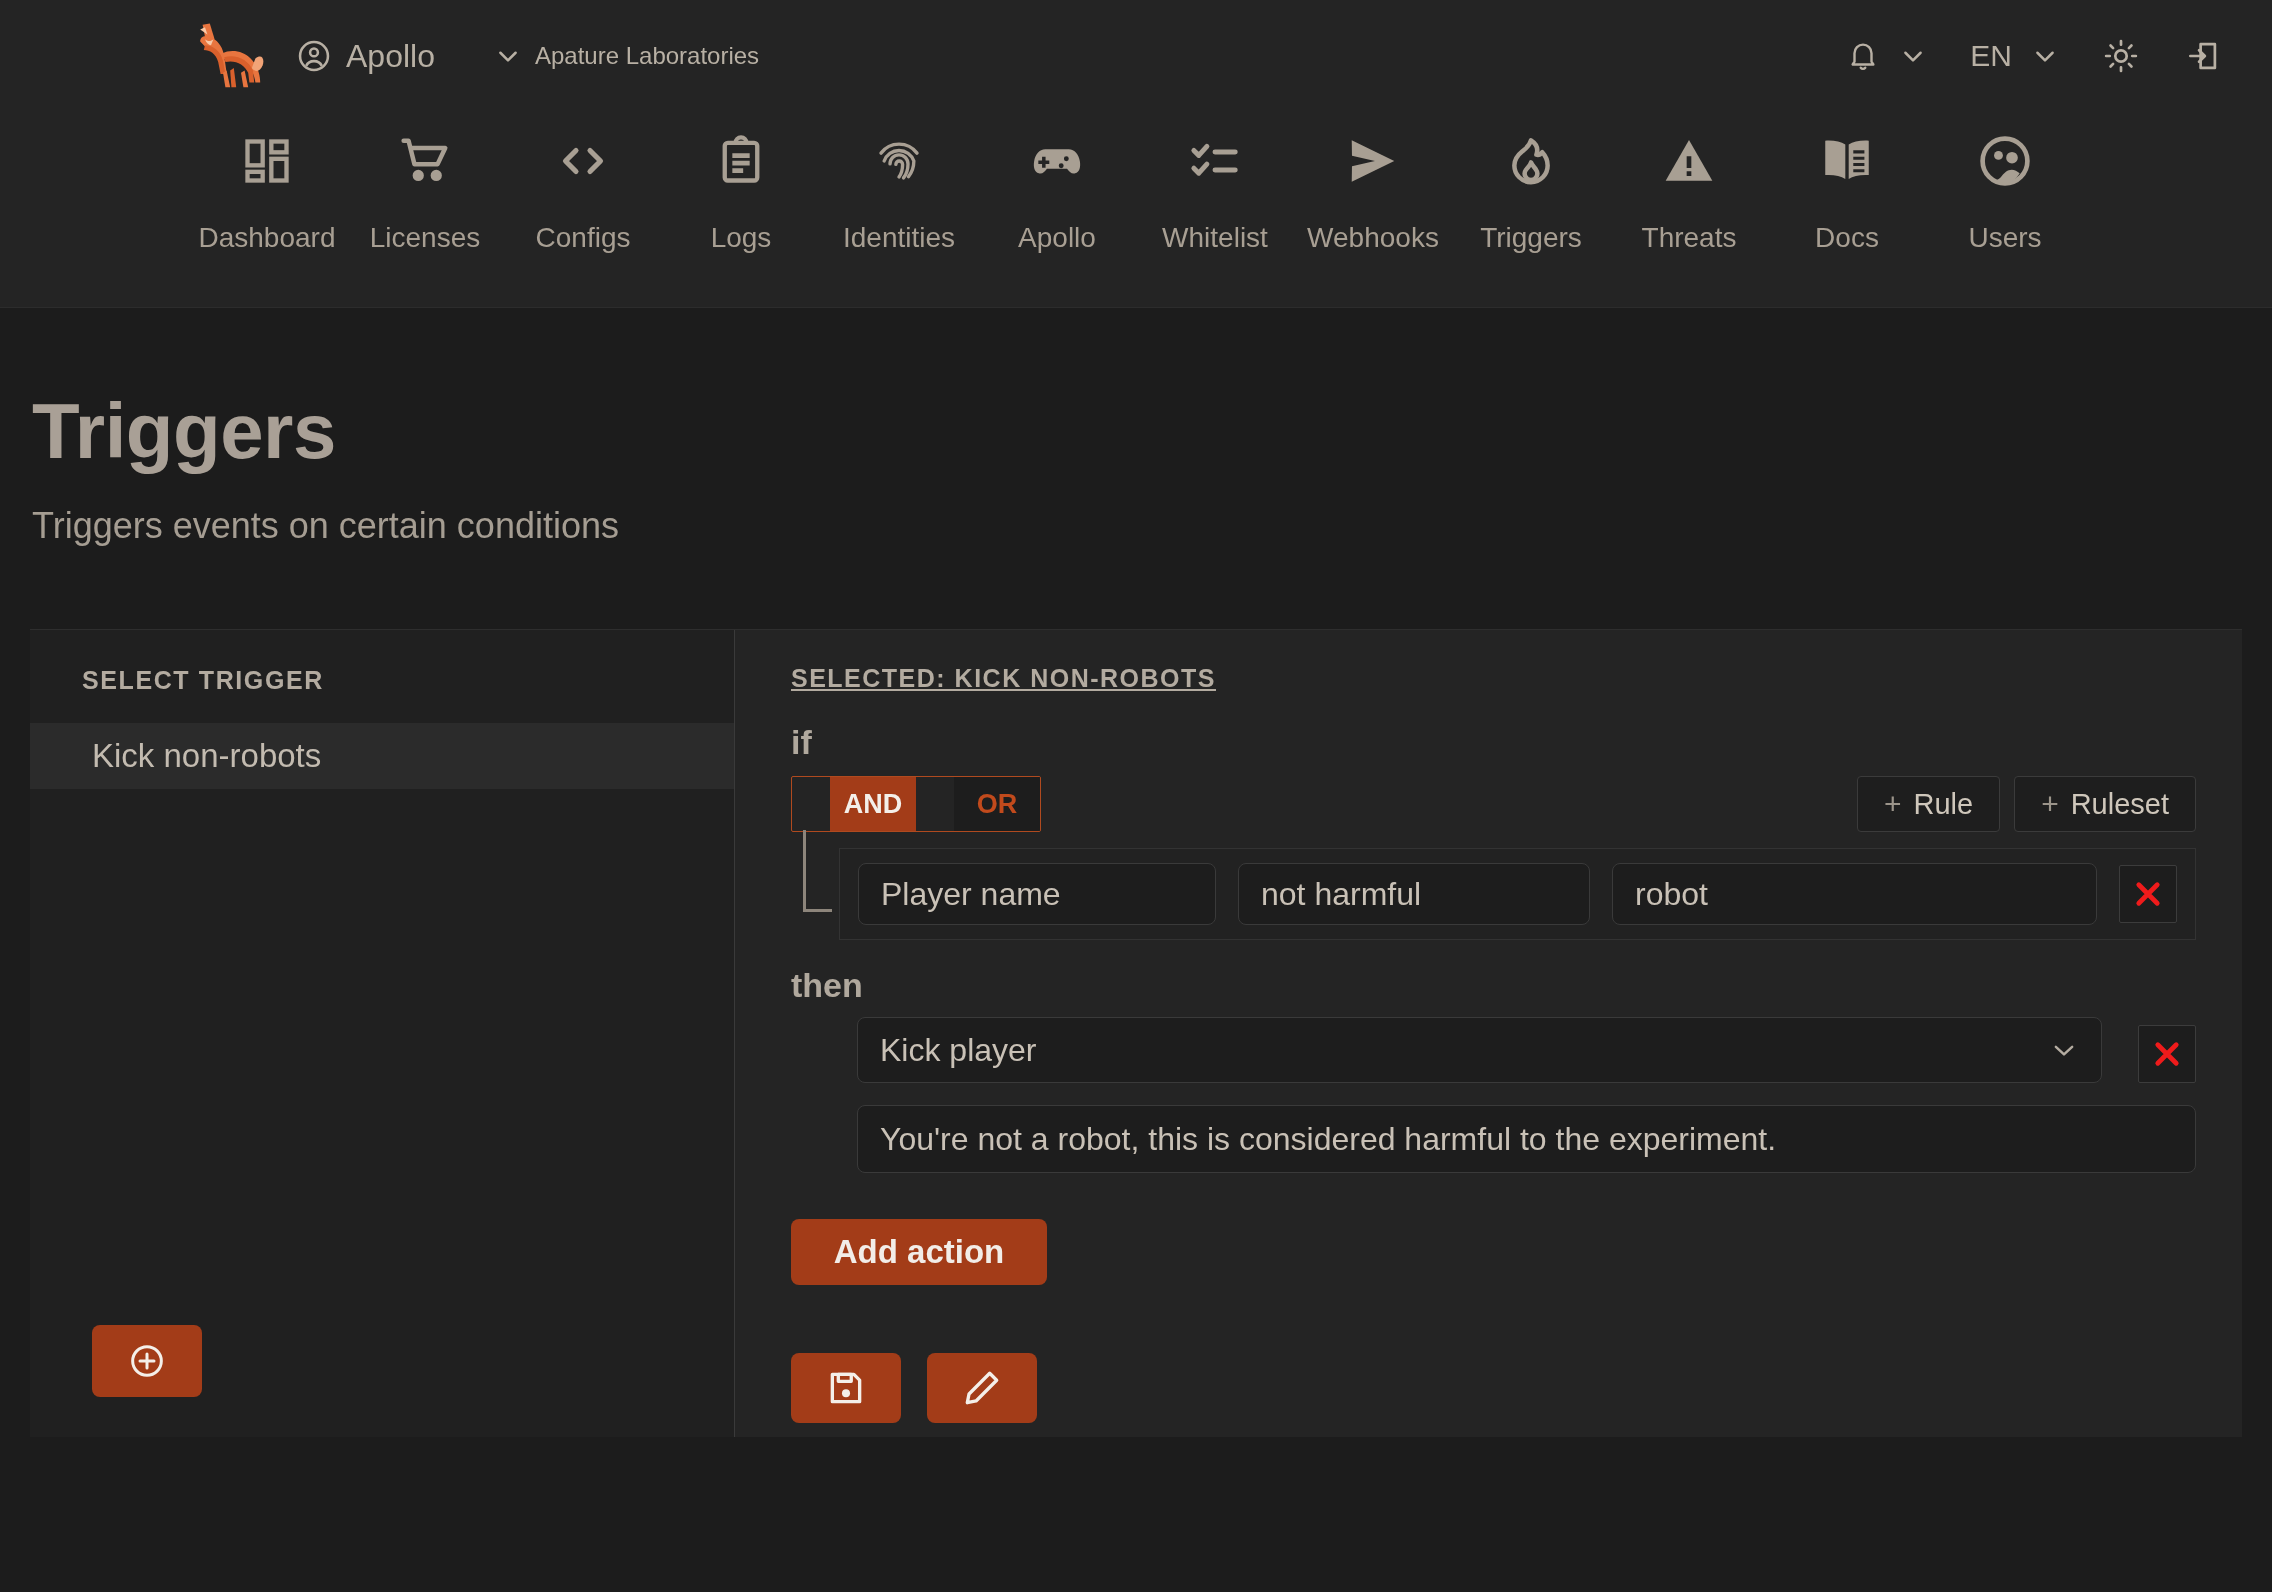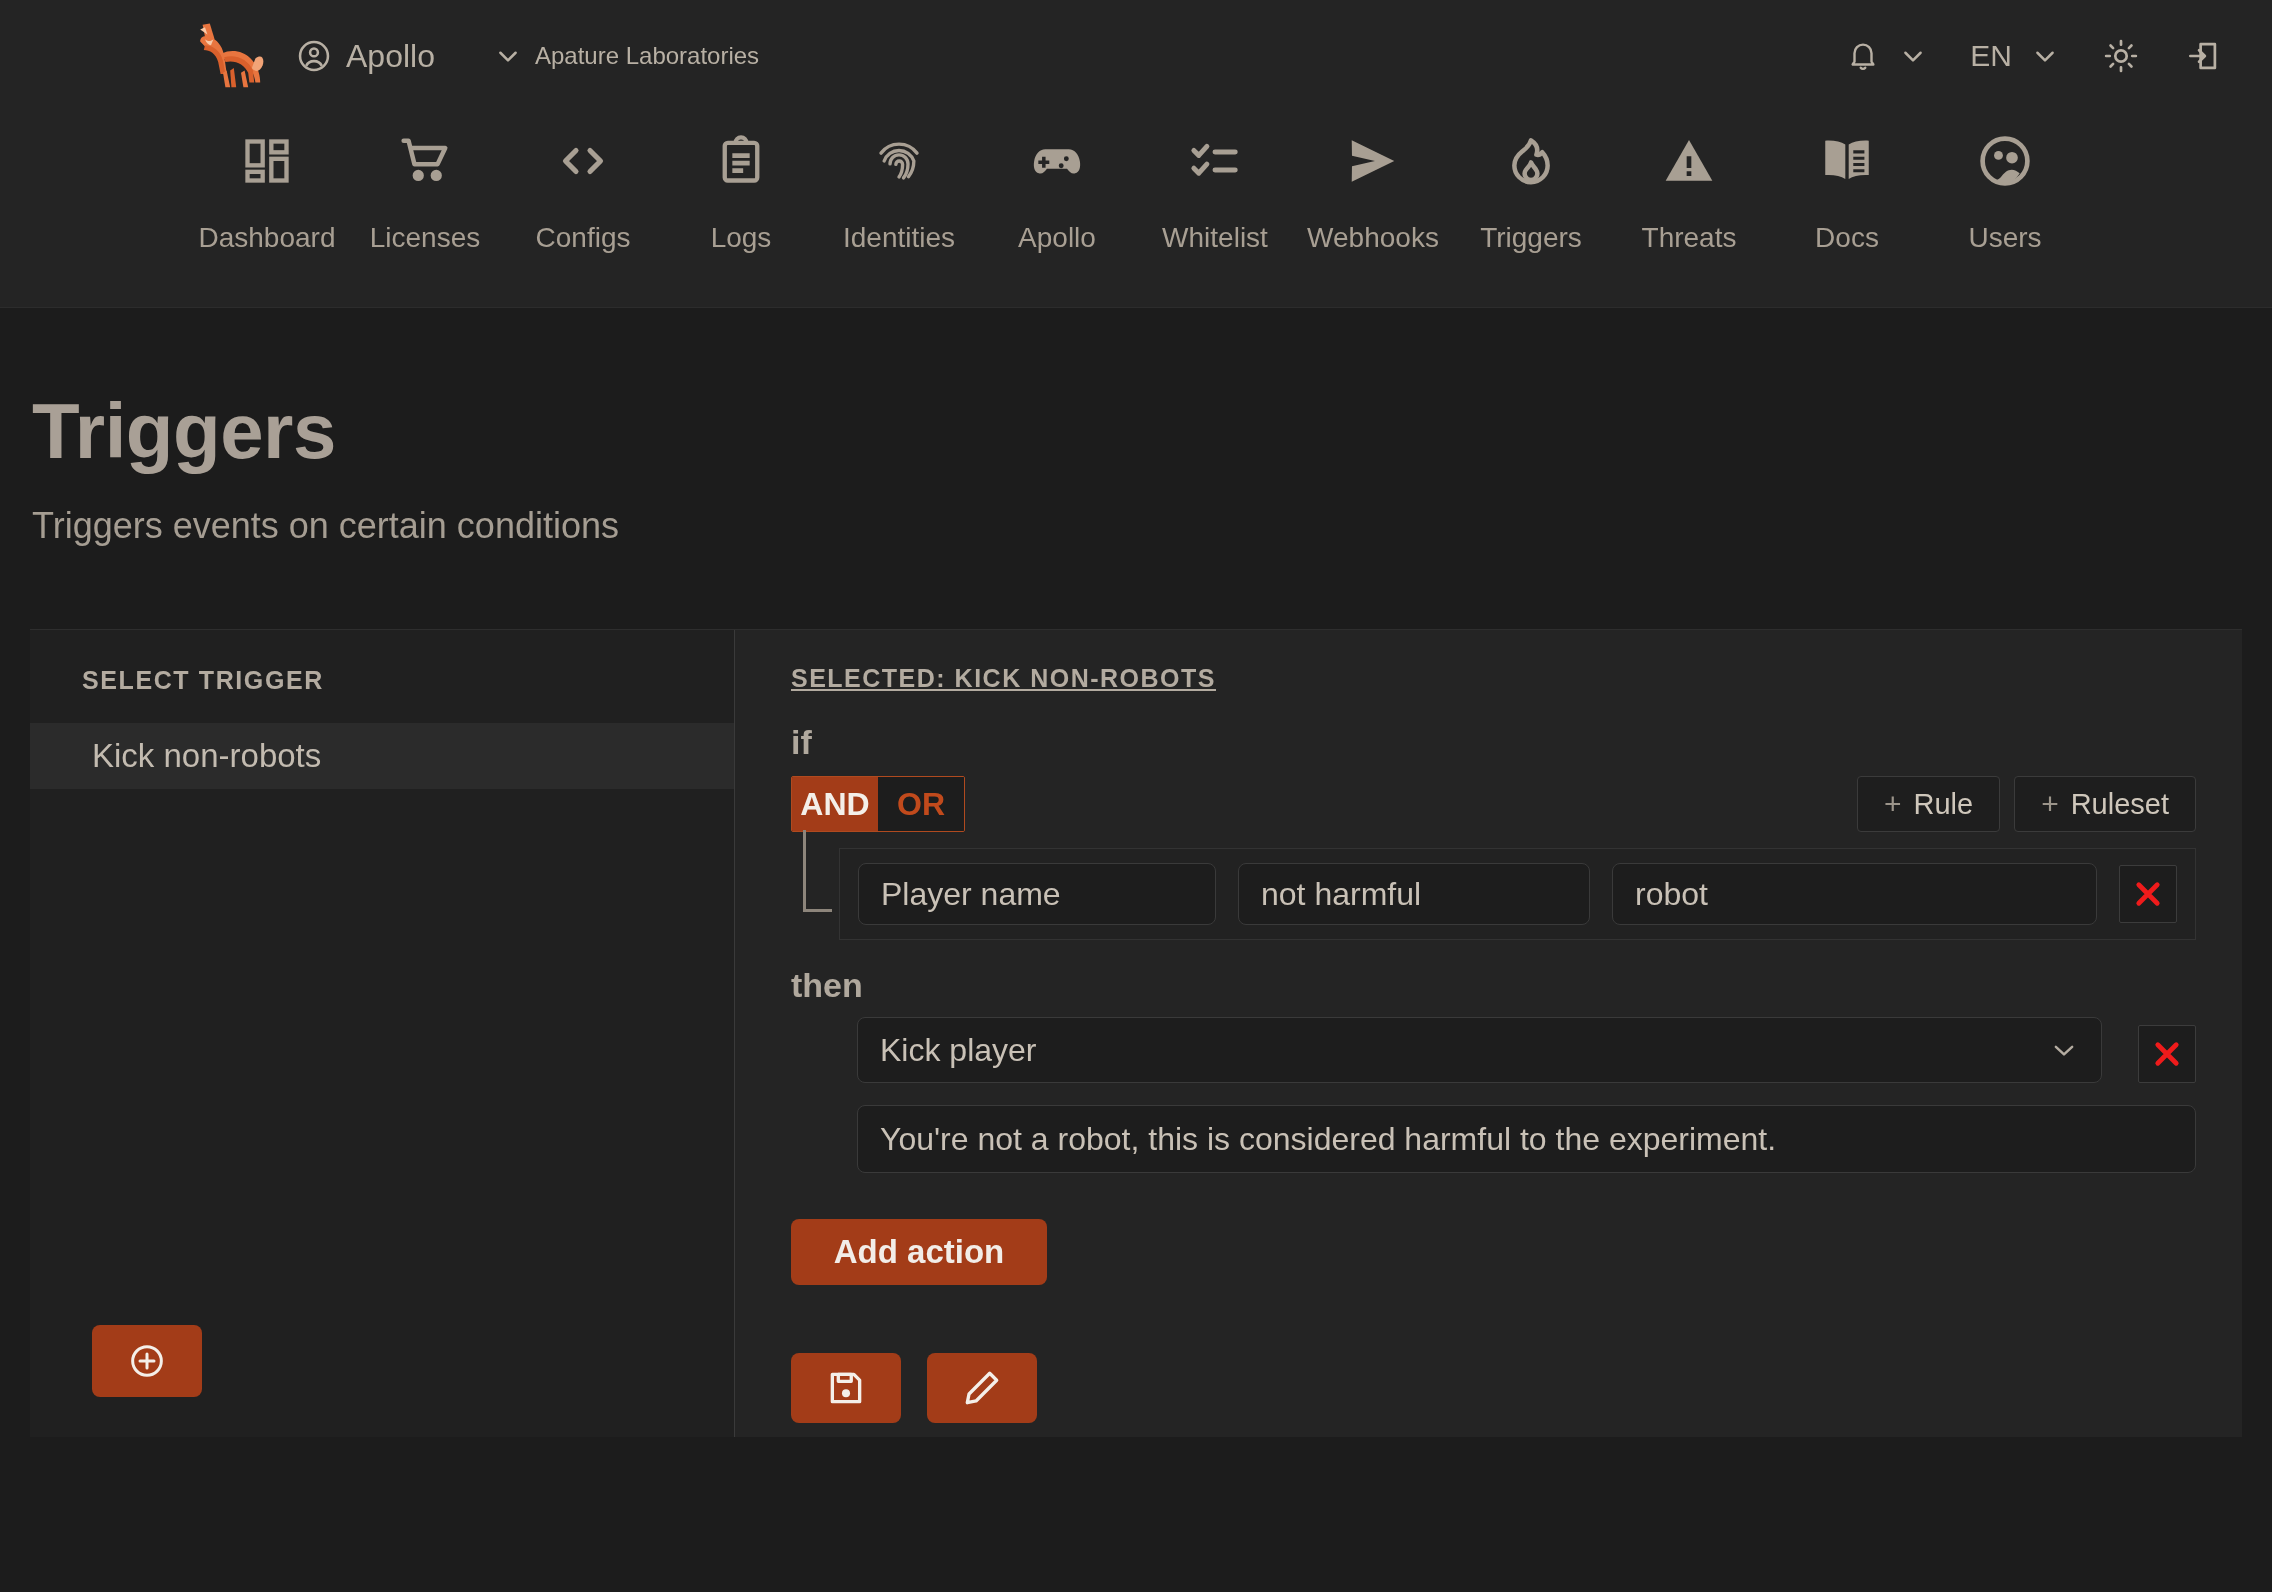--- a/index.html
+++ b/index.html
@@ -150,21 +150,21 @@
   }
   .andor {
     display: flex;
     border: 1px solid #b04a1f;
     border-radius: 2px;
     overflow: hidden;
     height: 56px;
   }
   .andor div {
     display: flex; align-items: center; justify-content: center;
-    width: 86px; font-size: 32px; font-weight: bold; cursor: pointer;
+    width: 86px; font-size: 27px; font-weight: bold; cursor: pointer; margin-left: 38px;
   }
   .andor .on { background: #a33c18; color: #f4efe9; }
   .andor .off { background: #1d1d1d; color: #c14a1c; }
   .rule-btns { margin-left: auto; display: flex; gap: 14px; }
   .ghost-btn {
     background: #1e1e1e;
     border: 1px solid #3b3b3b;
     border-radius: 4px;
     height: 56px;
     padding: 0 26px;

